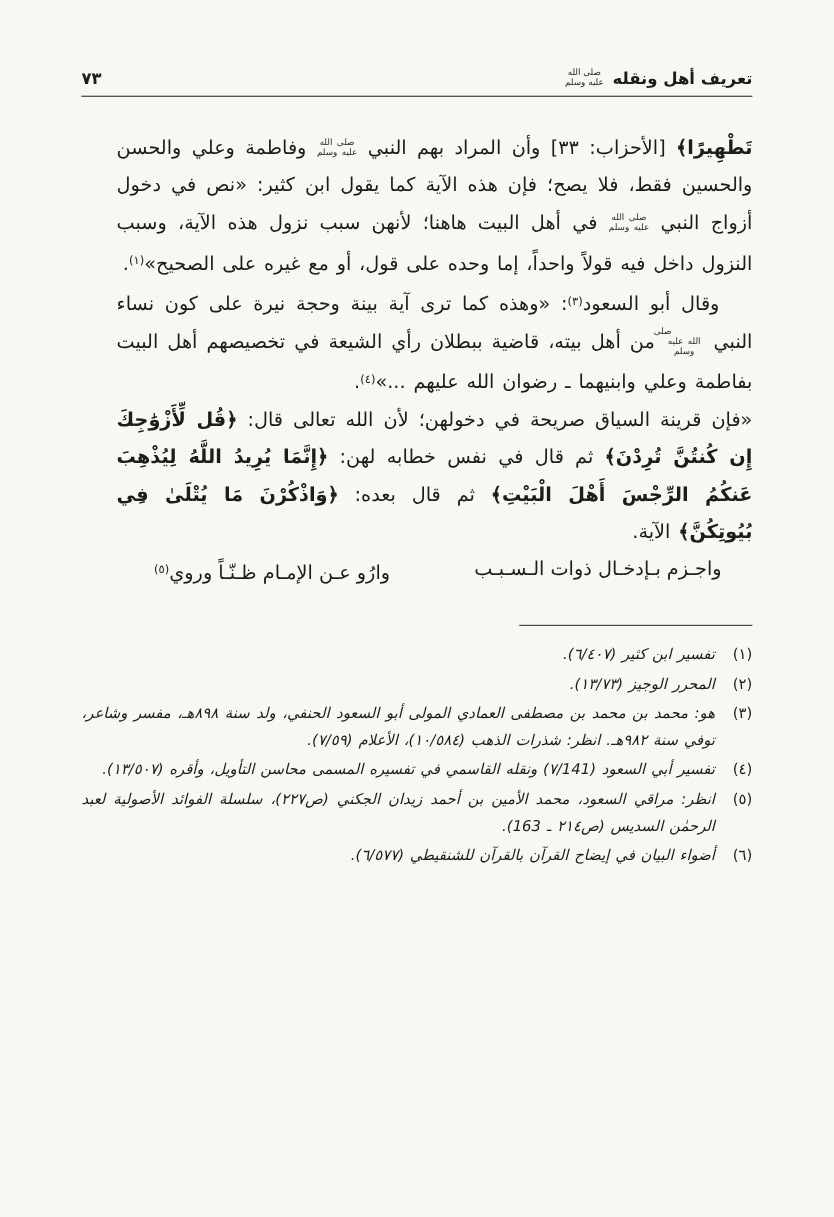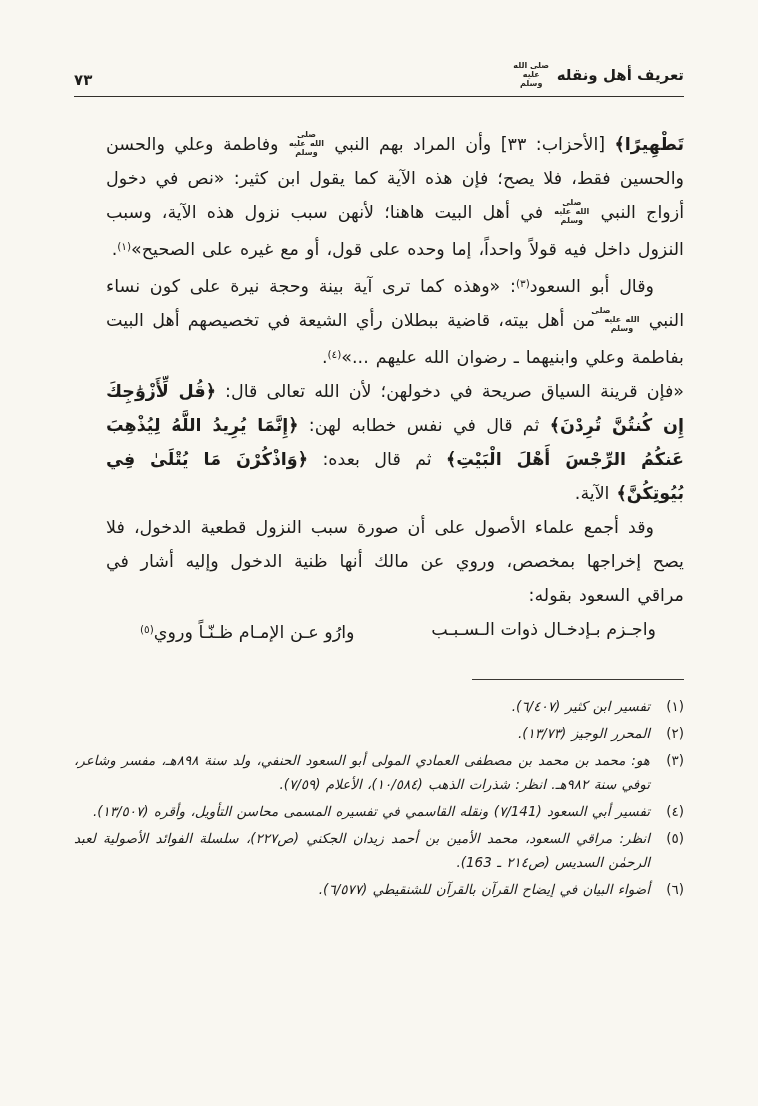--- a/index.html
+++ b/index.html
@@ -41,21 +41,21 @@
     vertical-align: 5px;
     font-weight: normal;
   }
   .honorific, .seg-honorific {
     display: inline-block;
     width: 37px;
     font-size: 8px;
     line-height: 1.12;
     text-align: center;
     vertical-align: middle;
-    font-weight: bold;
+    font-weight: normal;
     color: #2a2822;
   }
   .verse {
     display: flex; justify-content: space-between;
     padding: 0 28px 0 66px;
     font-size: 17.5px; line-height: 34px;
   }
   .hemistich { white-space: nowrap; }
   .footnote-sep {
     width: 212px;
@@ -79,21 +79,20 @@
     </div>
     <div class="page-number">٧٣</div>
   </header>
 
   <div class="header-rule"></div>
 
   <main class="body-text">
       <p class="para"><span class="seg-quran">تَطْهِيرًا﴾</span><span class="seg-text"> [الأحزاب: ٣٣] وأن المراد بهم النبي </span><span class="seg-honorific">صلى الله عليه وسلم</span><span class="seg-text"> وفاطمة وعلي والحسن والحسين فقط، فلا يصح؛ فإن هذه الآية كما يقول ابن كثير: «نص في دخول أزواج النبي </span><span class="seg-honorific">صلى الله عليه وسلم</span><span class="seg-text"> في أهل البيت هاهنا؛ لأنهن سبب نزول هذه الآية، وسبب النزول داخل فيه قولاً واحداً، إما وحده على قول، أو مع غيره على الصحيح»</span><span class="seg-fref">(١)</span><span class="seg-text">.</span></p>
       <p class="para indent"><span class="seg-text">وقال أبو السعود</span><span class="seg-fref">(٣)</span><span class="seg-text">: «وهذه كما ترى آية بينة وحجة نيرة على كون نساء النبي </span><span class="seg-honorific">صلى الله عليه وسلم</span><span class="seg-text"> من أهل بيته، قاضية ببطلان رأي الشيعة في تخصيصهم أهل البيت بفاطمة وعلي وابنيهما ـ رضوان الله عليهم ...»</span><span class="seg-fref">(٤)</span><span class="seg-text">.</span></p>
       <p class="para"><span class="seg-text">«فإن قرينة السياق صريحة في دخولهن؛ لأن الله تعالى قال: </span><span class="seg-quran">﴿قُل لِّأَزْوَٰجِكَ إِن كُنتُنَّ تُرِدْنَ﴾</span><span class="seg-text"> ثم قال في نفس خطابه لهن: </span><span class="seg-quran">﴿إِنَّمَا يُرِيدُ اللَّهُ لِيُذْهِبَ عَنكُمُ الرِّجْسَ أَهْلَ الْبَيْتِ﴾</span><span class="seg-text"> ثم قال بعده: </span><span class="seg-quran">﴿وَاذْكُرْنَ مَا يُتْلَىٰ فِي بُيُوتِكُنَّ﴾</span><span class="seg-text"> الآية.</span></p>
-      <p class="para indent"><span class="seg-text">وقد أجمع علماء الأصول على أن صورة سبب النزول قطعية الدخول، فلا يصح إخراجها بمخصص، وروي عن مالك أنها ظنية الدخول وإليه أشار في مراقي السعود بقوله:</span></p>
       <div class="verse">
         <div class="hemistich"><span class="seg-text">واجـزم بـإدخـال ذوات الـسـبـب</span></div>
         <div class="hemistich"><span class="seg-text">وارُو عـن الإمـام ظـنّـاً وروي</span><span class="seg-fref">(٥)</span></div>
       </div>
     </main>
 
   <div class="footnote-sep"></div>
 
   <section class="footnotes">
       <div class="footnote">

